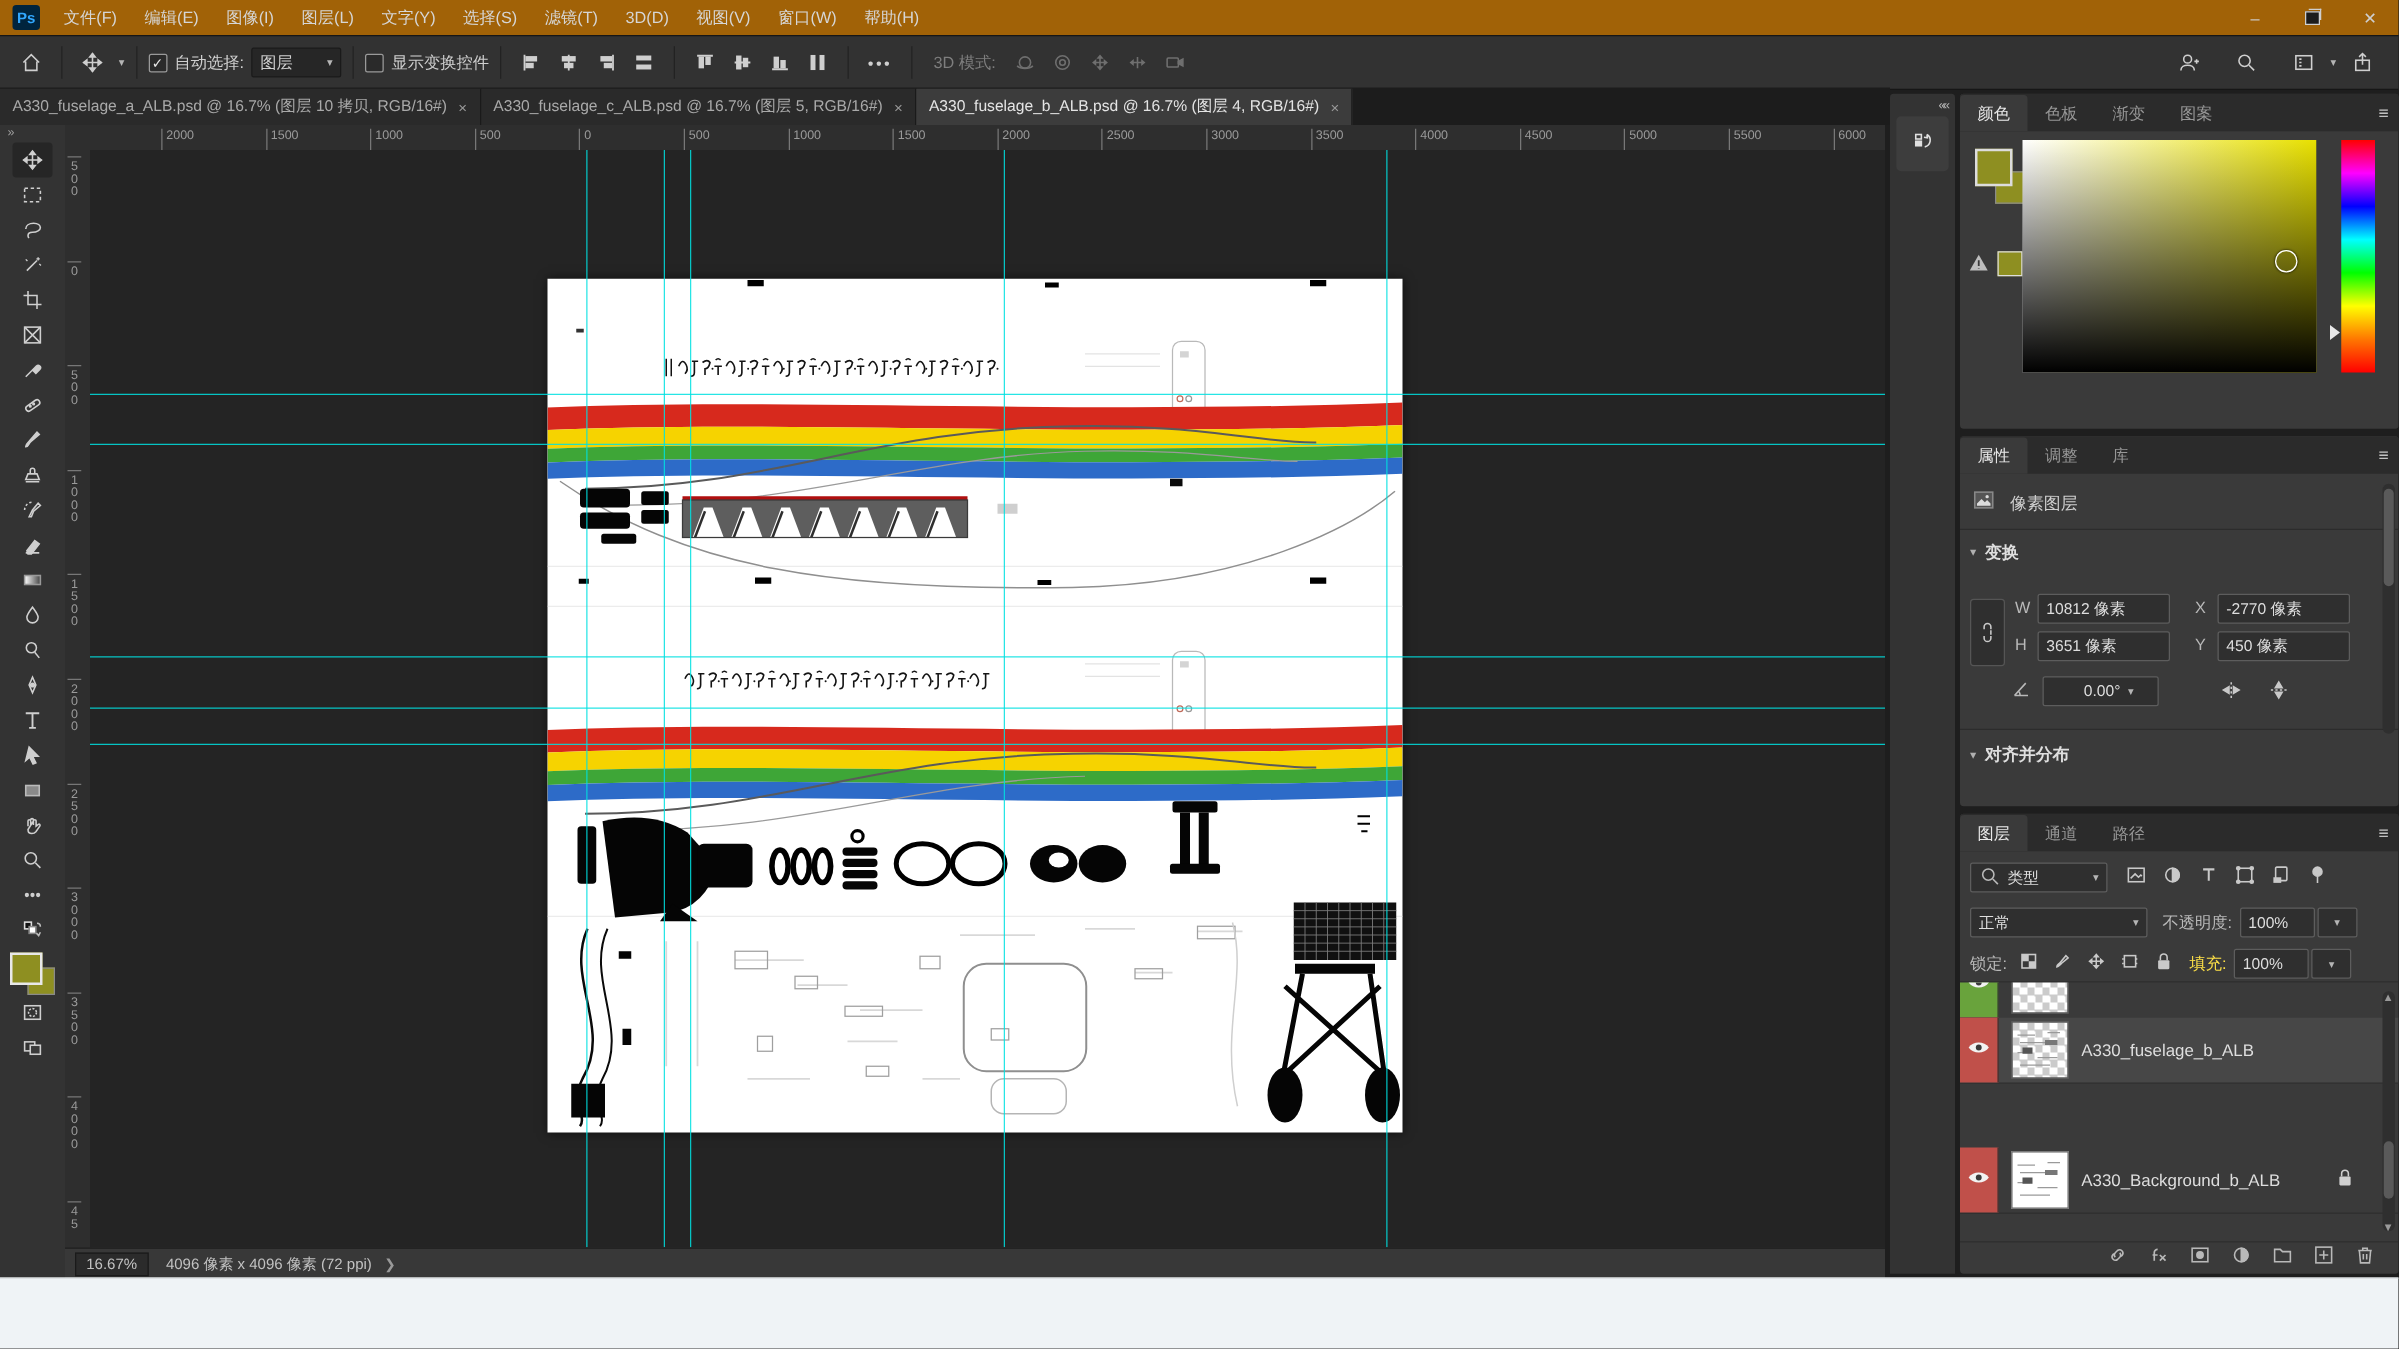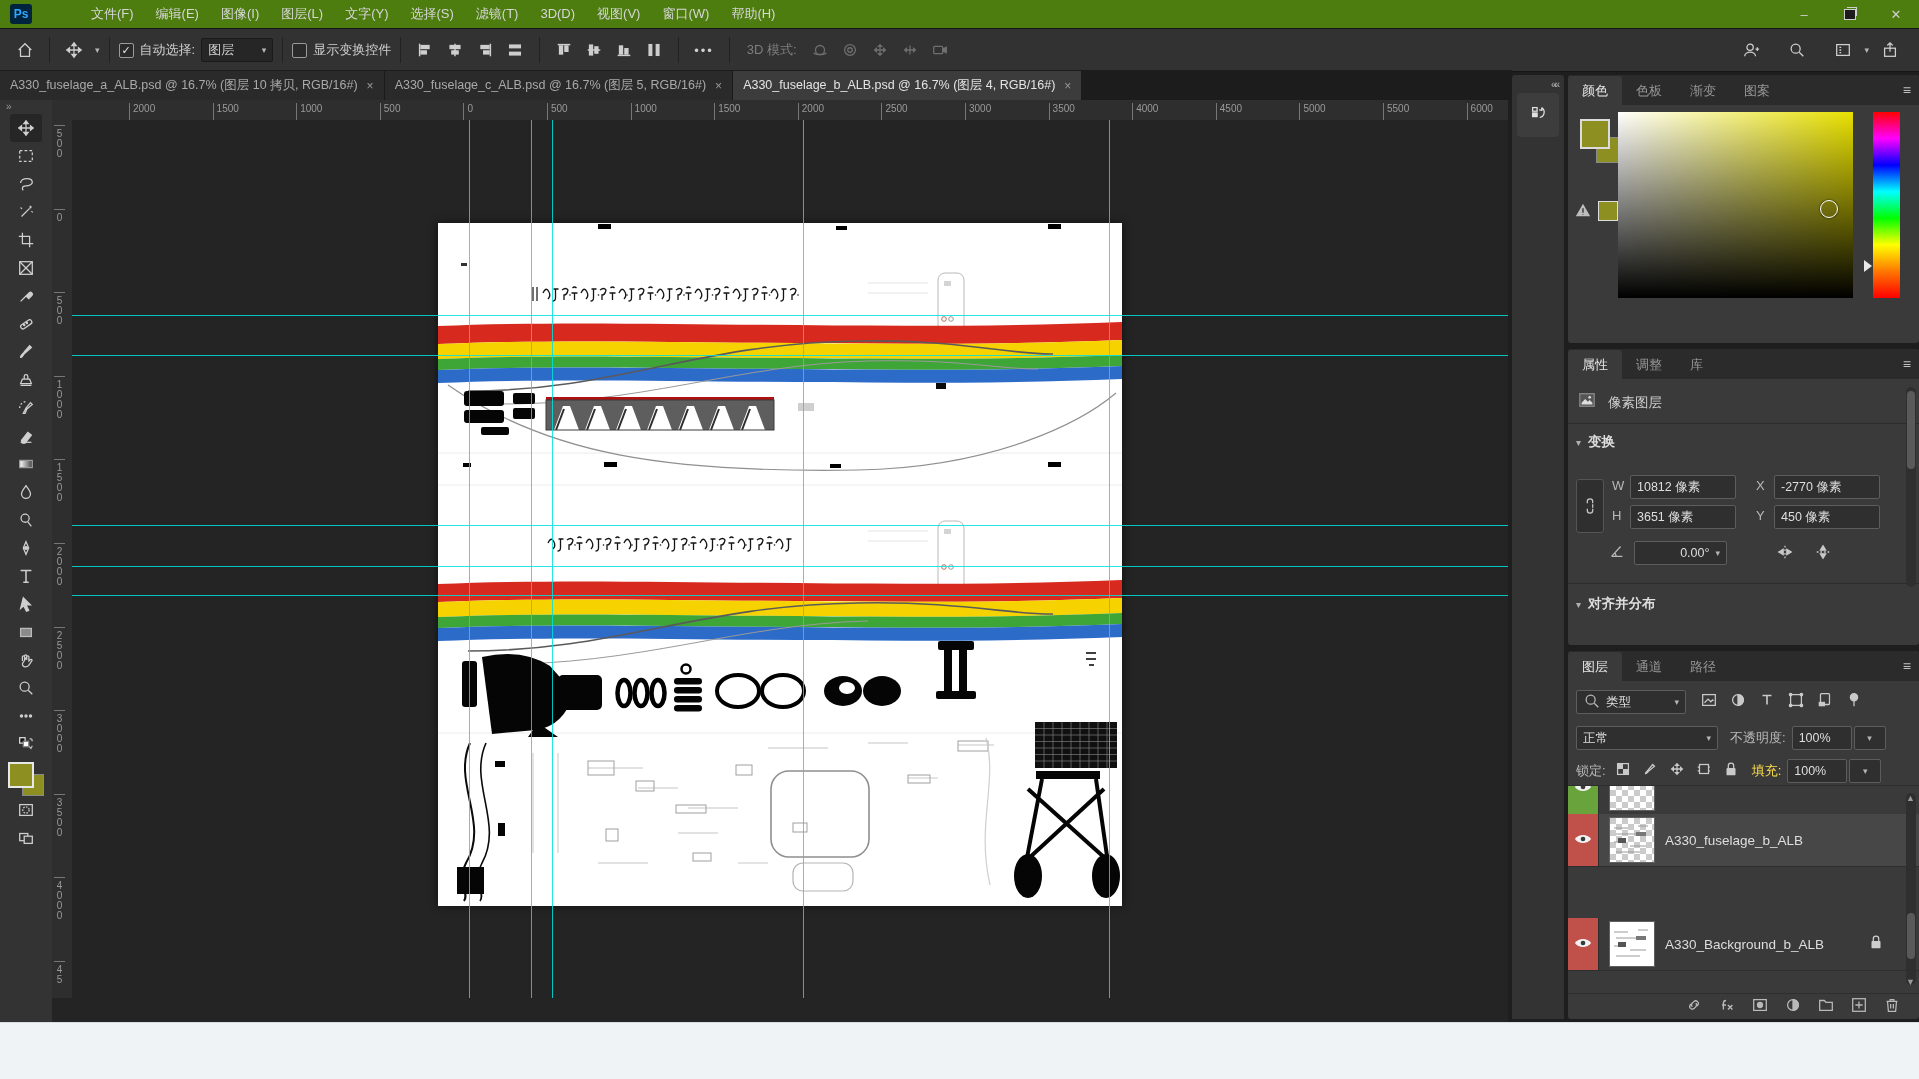--- a/index.html
+++ b/index.html
@@ -1,20 +1,20 @@
 <!DOCTYPE html>
 <html><head>
 <meta charset="utf-8">
 <style>
   html,body{margin:0;padding:0;background:#1e1e1e;}
   #app{position:relative;width:1919px;height:1079px;overflow:hidden;background:#1e1e1e;
        font-family:"Liberation Sans",sans-serif;-webkit-font-smoothing:antialiased;}
   .abs{position:absolute;}
   
-  #menubar{left:0;top:0;width:1919px;height:28px;background:#4d7c0f;display:flex;align-items:center;color:#d6d6d6;font-size:13px;gap:40px;}
+  #menubar{left:0;top:0;width:1919px;height:28px;background:#a16207;display:flex;align-items:center;color:#d6d6d6;font-size:13px;}
   #pslogo{width:22px;height:20px;margin:0 8px 0 10px;background:#00243d;color:#31a8ff;font-size:12px;font-weight:bold;
           display:flex;align-items:center;justify-content:center;border-radius:3px;}
   .menuitem{padding:0 11px;height:28px;line-height:28px;cursor:default;}
   #wincontrols{position:absolute;right:0;top:0;height:28px;display:flex;}
   .winbtn{width:46px;height:28px;display:flex;align-items:center;justify-content:center;color:#cfcfcf;font-size:13px;}
   .restore{width:10px;height:9px;border:1px solid #cfcfcf;position:relative;background:#1c1c1c;}
   .restore:before{content:"";position:absolute;left:2px;top:-3px;width:9px;height:8px;border:1px solid #cfcfcf;border-bottom:none;border-left:none;}
   
   #optionsbar{left:0;top:28px;width:1919px;height:42px;background:#323232;border-top:1px solid #161616;border-bottom:1px solid #161616;
               display:flex;align-items:center;color:#cfcfcf;font-size:13px;}
@@ -771,20 +771,25 @@
           <div class="vguide" style="left: 480px;"></div>
           <div class="vguide" style="left: 731px;"></div>
           <div class="vguide" style="left: 1037px;"></div>
           <div class="hguide" style="top: 195px;"></div>
           <div class="hguide" style="top: 235px;"></div>
           <div class="hguide" style="top: 405px;"></div>
           <div class="hguide" style="top: 446px;"></div>
           <div class="hguide" style="top: 475px;"></div>
         </div>
     </div>
+    <div id="statusbar" class="abs">
+      <div id="zoomfield">16.67%</div>
+      <div id="docinfo">4096 像素 x 4096 像素 (72 ppi)</div>
+      <div id="statchev">❯</div>
+    </div>
   </div>
 
   <div id="dockstrip" class="abs">
     <div id="stripchev">««</div>
     <div id="striptile">
         <span><svg width="18" height="18" viewBox="0 0 20 20" fill="none" stroke="#e0e0e0" stroke-width="1.4">
             <rect x="4" y="4" width="5" height="4"></rect>
             <rect x="4" y="10" width="5" height="4" fill="#e0e0e0"></rect>
             <path d="M12 15a6 6 0 0 0 2-11M14 4l.3 3-3-.5"></path>
           </svg></span>
@@ -845,21 +850,21 @@
           <span class="ptext" style="position: absolute; left: 44px; top: 129px; color: rgb(185, 185, 185); font-size: 13px;">H</span>
           <div class="field" style="position: absolute; left: 62px; top: 126px; width: 92px;">3651 像素</div>
           <span class="ptext" style="position: absolute; left: 188px; top: 99px; color: rgb(185, 185, 185); font-size: 13px;">X</span>
           <div class="field" style="position: absolute; left: 206px; top: 96px; width: 92px;">-2770 像素</div>
           <span class="ptext" style="position: absolute; left: 188px; top: 129px; color: rgb(185, 185, 185); font-size: 13px;">Y</span>
           <div class="field" style="position: absolute; left: 206px; top: 126px; width: 92px;">450 像素</div>
           <div style="position: absolute; left: 40px; top: 162px; display: flex; align-items: center; gap: 8px;">
             <span><svg width="18" height="18" viewBox="0 0 20 20" fill="none" stroke="#b9b9b9" stroke-width="1.4">
                 <path d="M4 16L14 5M4 16h12M9 16a6 6 0 0 0-1.5-4"></path>
               </svg></span>
-            <span class="field" style="width:66px;justify-content:flex-end;padding-left:19px;">
+            <span class="field" style="width:66px;justify-content:center;padding-left:19px;">
               <span>0.00°</span>
               <span class="caret">▾</span>
             </span>
           </div>
           <div style="position: absolute; left: 208px; top: 164px; display: flex; gap: 20px;">
             <span><svg width="18" height="18" viewBox="0 0 20 20" fill="none" stroke="#c9c9c9" stroke-width="1.4">
                 <path d="M10 3v14" stroke-dasharray="2 2"></path>
                 <path d="M8 7L3 10l5 3zM12 7l5 3-5 3z" fill="#c9c9c9"></path>
               </svg></span>
             <span><svg width="18" height="18" viewBox="0 0 20 20" fill="none" stroke="#c9c9c9" stroke-width="1.4">

